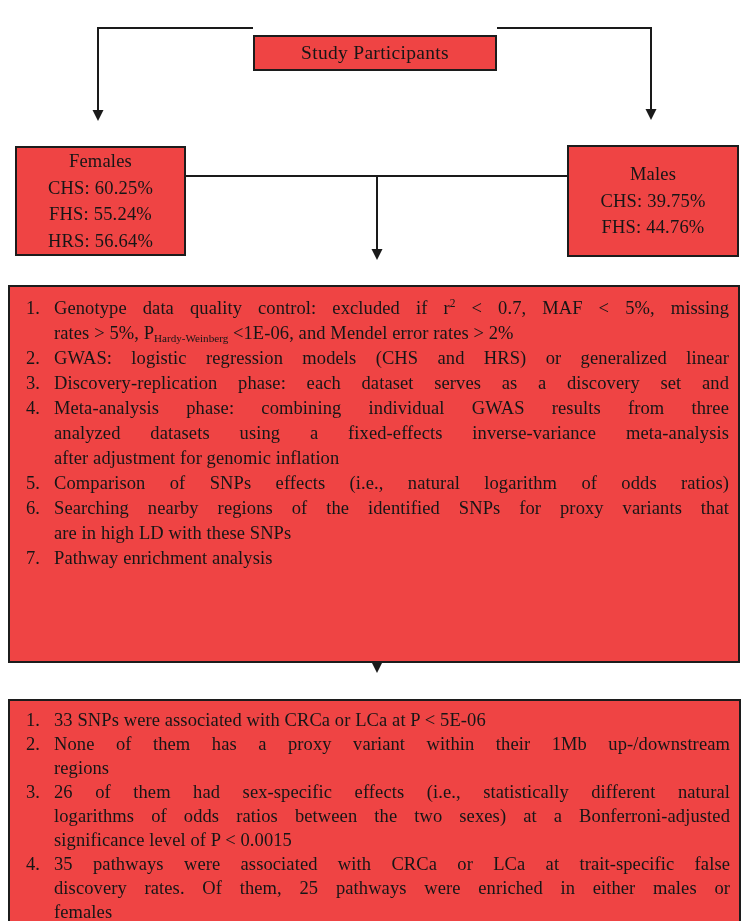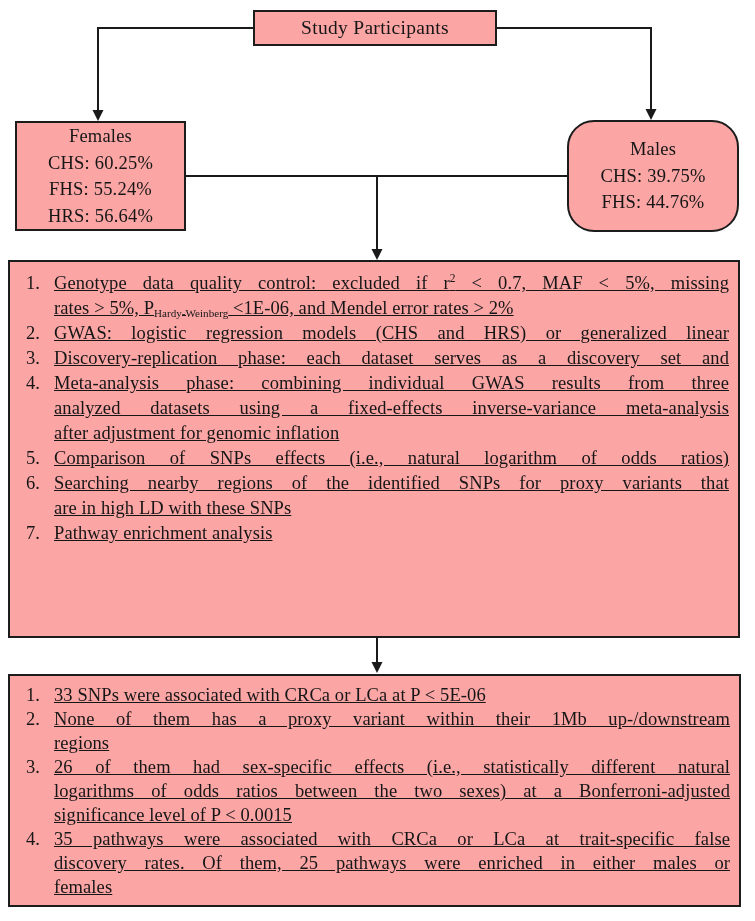--- a/index.html
+++ b/index.html
@@ -9,46 +9,47 @@
     background: #ffffff;
     font-family: "Liberation Serif", serif;
     color: #161616;
   }
   svg.connectors {
     position: absolute; left: 0; top: 0;
     pointer-events: none;
   }
   .box {
     position: absolute;
-    background: #fca5a5;
+    background: #ef4444;
     border: 2px solid #1c1c1c;
     box-sizing: border-box;
+    margin-top: 25px;
   }
   .top-box {
     left: 253px; top: 10px; width: 244px; height: 36px;
     display: flex; align-items: center; justify-content: center;
     font-size: 19.5px; letter-spacing: 0.3px;
   }
   .females-box { left: 15px; top: 121px; width: 171px; height: 110px; }
-  .males-box   { left: 567px; top: 120px; width: 172px; height: 112px; border-radius: 27px; }
+  .males-box   { left: 567px; top: 120px; width: 172px; height: 112px; }
   .sex-box-inner {
     height: 100%;
     display: flex; flex-direction: column;
     align-items: center; justify-content: center;
     font-size: 18.5px; line-height: 26.5px; letter-spacing: 0.2px;
     text-align: center;
   }
   .process-box { left: 8px; top: 260px; width: 732px; height: 378px; padding-top: 9px; overflow: hidden; }
   .results-box { left: 8px; top: 674px; width: 733px; height: 233px; padding-top: 7px; overflow: hidden; }
   .list { font-size: 18.5px; letter-spacing: 0.1px; }
   .process-box .list { line-height: 25px; }
   .results-box .list { line-height: 24px; }
   .item { display: flex; }
   .num  { flex: 0 0 44px; padding-left: 16px; box-sizing: border-box; }
-  .body { flex: 1; padding-right: 9px; text-decoration: underline; }
+  .body { flex: 1; padding-right: 9px; }
   .line { text-align: justify; text-align-last: justify; }
   .line.last { text-align-last: left; }
   sup { font-size: 62%; line-height: 0; }
   sub { font-size: 60%; line-height: 0; vertical-align: -0.3em; letter-spacing: 0; }
 </style>
 </head>
 <body>
 
 <div class="canvas">
 

